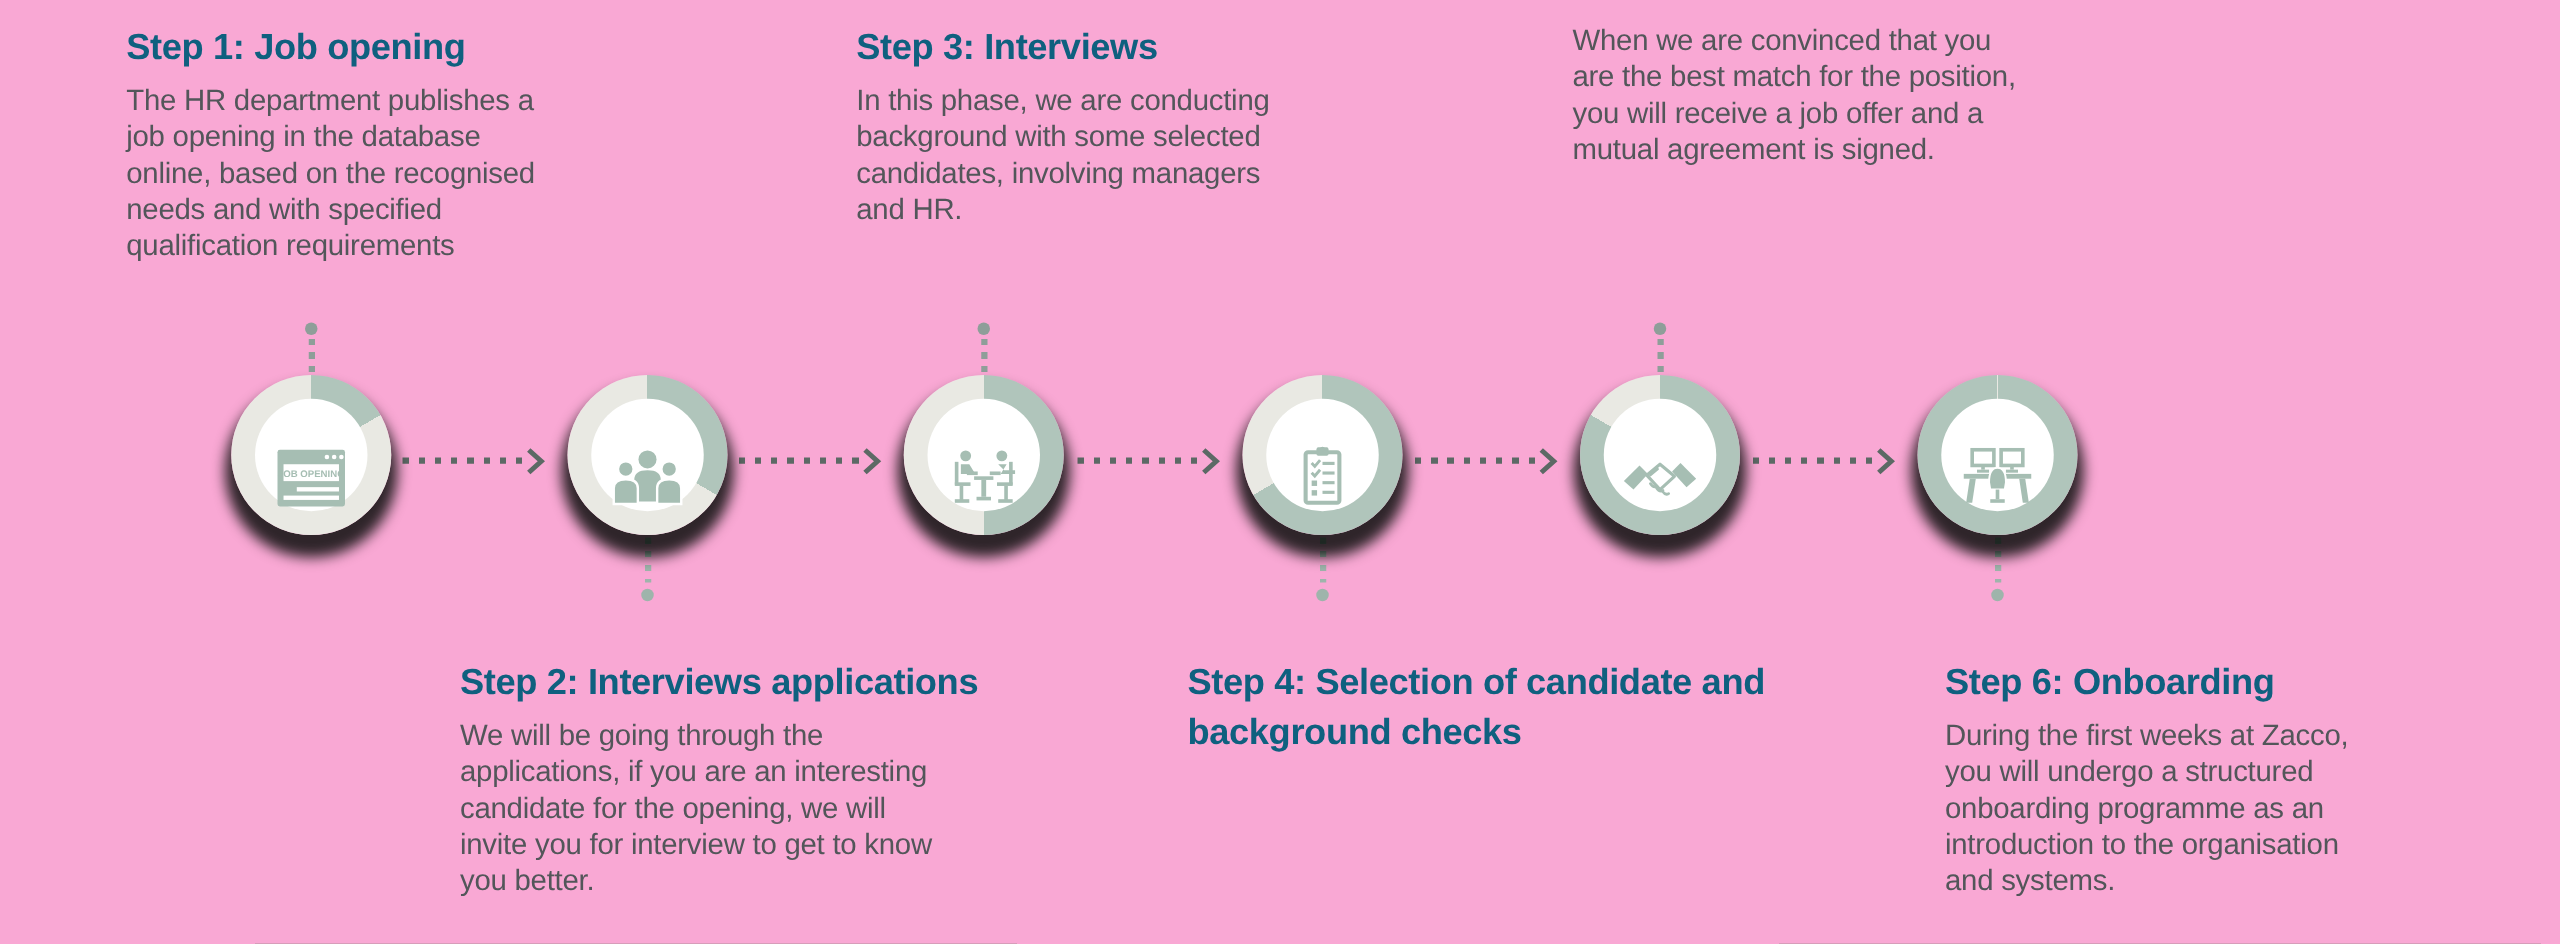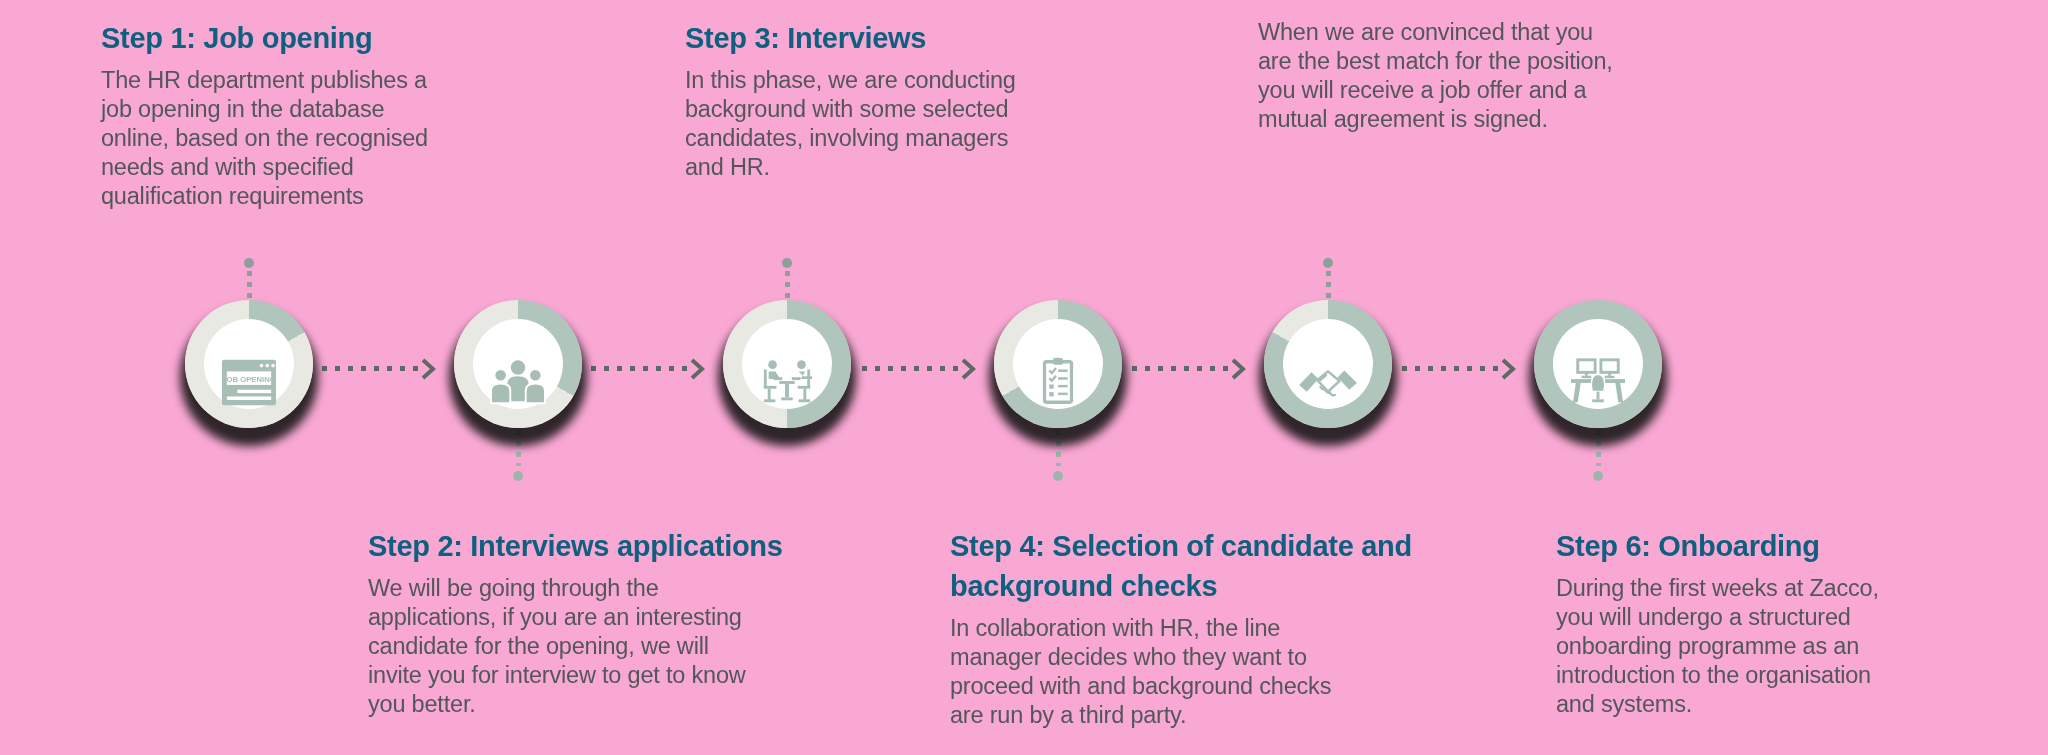--- a/index.html
+++ b/index.html
@@ -103,24 +103,20 @@
     <div class="step-title">Step 2: Interviews applications</div>
     <div class="step-body">We will be going through the
 applications, if you are an interesting
 candidate for the opening, we will
 invite you for interview to get to know
 you better.</div>
   </div>
   <div class="step-text" style="left:950px;top:526px;">
     <div class="step-title">Step 4: Selection of candidate and
 background checks</div>
-    <div class="step-body">In collaboration with HR, the line
-manager decides who they want to
-proceed with and background checks
-are run by a third party.</div>
   </div>
   <div class="step-text" style="left:1556px;top:526px;">
     <div class="step-title">Step 6: Onboarding</div>
     <div class="step-body">During the first weeks at Zacco,
 you will undergo a structured
 onboarding programme as an
 introduction to the organisation
 and systems.</div>
   </div>
 

